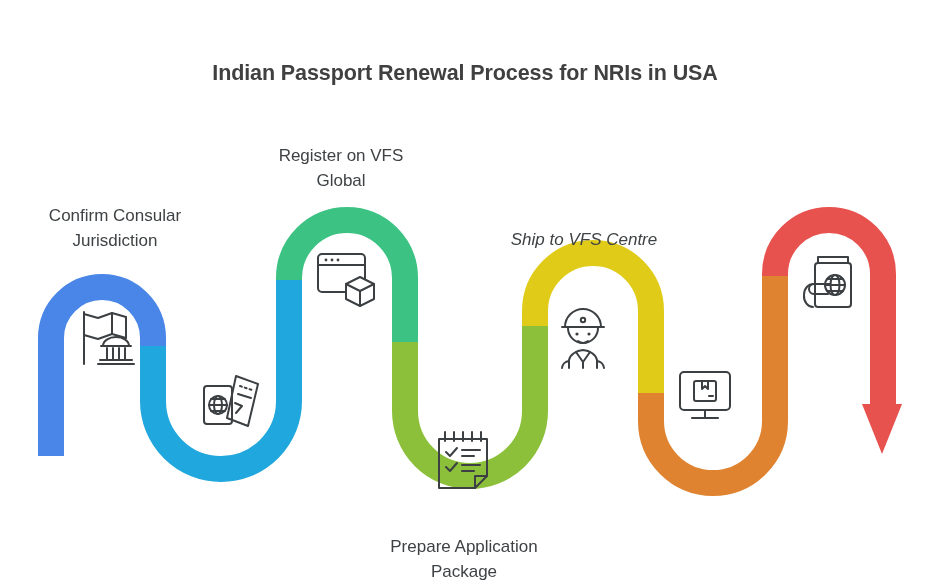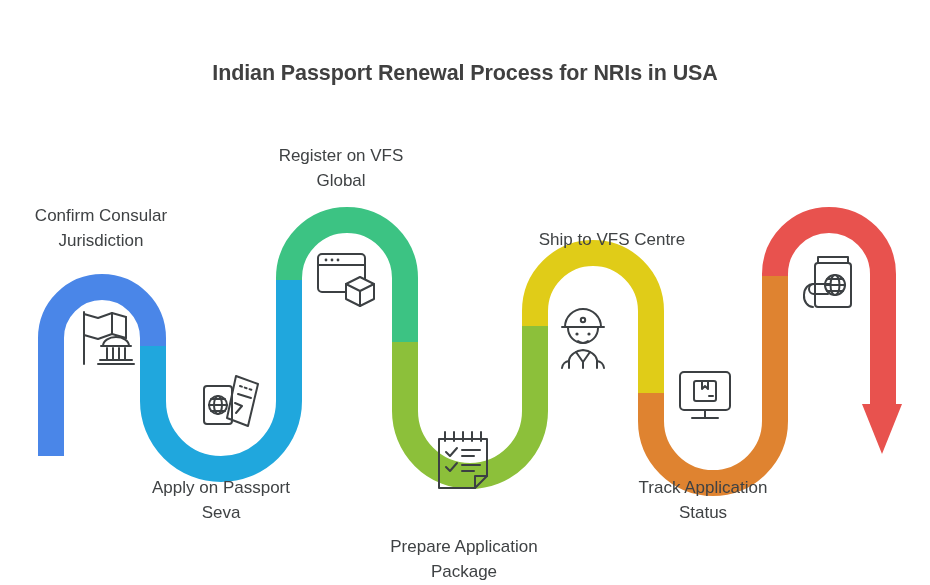--- a/index.html
+++ b/index.html
@@ -52,25 +52,25 @@
   
   .step-label {
     position: absolute;
     text-align: center;
     font-size: 17px;
     line-height: 1.45;
     color: #3f4244;
     white-space: pre-line;
   }
 
-  .lbl-1 { left: 10px;  top: 188px; width: 182px; }
+  .lbl-1 { left: 24px;  top: 188px; width: 182px; }
   .lbl-2 { left: 130px; top: 460px; width: 182px; }
   .lbl-3 { left: 250px; top: 128px; width: 182px; }
   .lbl-4 { left: 368px; top: 519px; width: 192px; }
-  .lbl-5 { left: 516px; top: 212px; width: 192px; }
+  .lbl-5 { left: 488px; top: 212px; width: 192px; font-style: italic; }
   .lbl-6 { left: 608px; top: 460px; width: 190px; }
   .lbl-7 { left: 730px; top: 128px; width: 182px; }
 </style>
 </head>
 <body style="background: rgb(255, 255, 255);">
 
 <div id="infographic">
 
   <div class="title" style="color: rgb(64, 64, 64);">Indian Passport Renewal Process for NRIs in USA</div>
 
@@ -199,23 +199,19 @@
         <line x1="27" y1="39" x2="43" y2="39"></line>
 
         <path d="M30 32 L14 32 A5 5 0 0 0 14 42 L28 42"></path>
         <path d="M14 32 A9 11 0 0 0 4 43 A9 11 0 0 0 13 55"></path>
       </g>
     </g>
   </svg>
 
   <div class="step-label lbl-1" style="color: rgb(63, 66, 68);">Confirm Consular
 Jurisdiction</div>
-  <div class="step-label lbl-2" style="color: rgb(63, 66, 68);">Apply on Passport
-Seva</div>
   <div class="step-label lbl-3" style="color: rgb(63, 66, 68);">Register on VFS
 Global</div>
   <div class="step-label lbl-4" style="color: rgb(63, 66, 68);">Prepare Application
 Package</div>
   <div class="step-label lbl-5" style="color: rgb(63, 66, 68);">Ship to VFS Centre</div>
-  <div class="step-label lbl-6" style="color: rgb(63, 66, 68);">Track Application
-Status</div>
 
 </div>
 
 </body></html>

